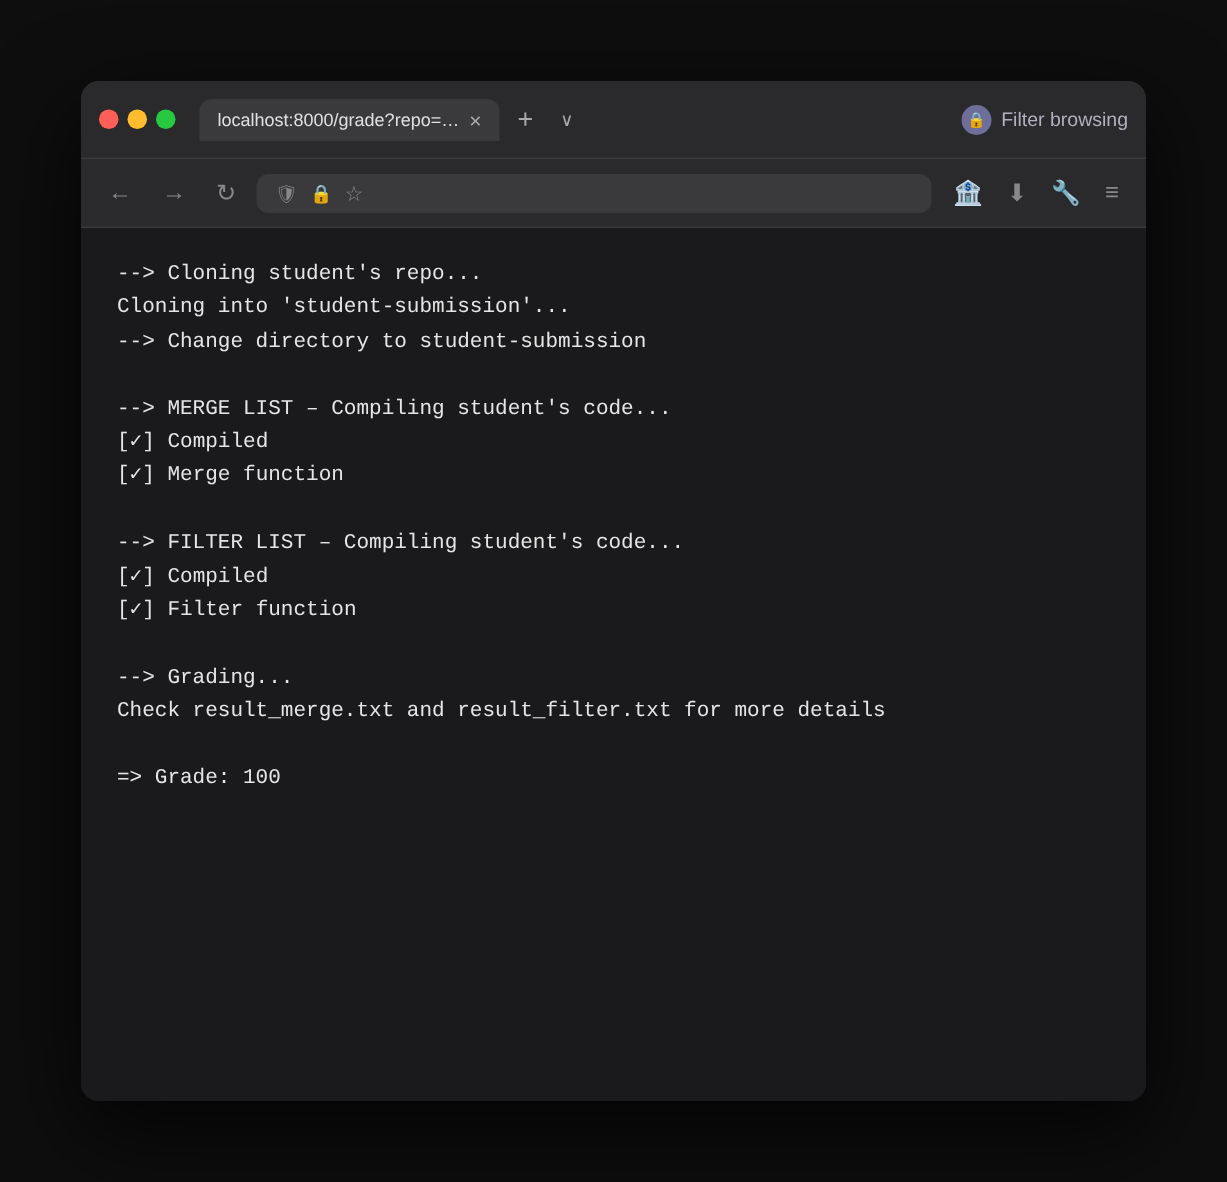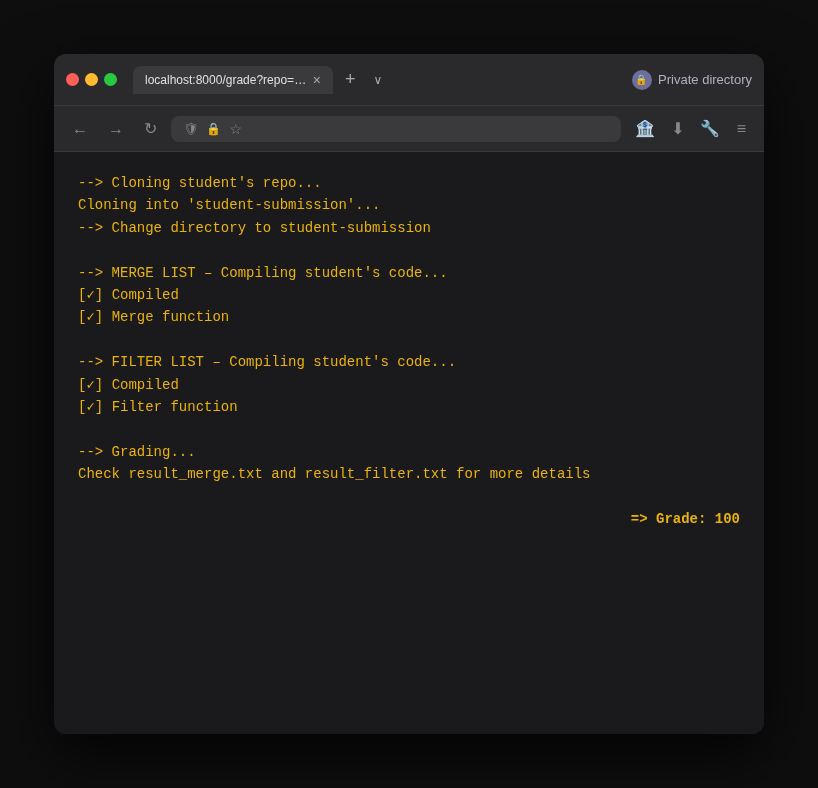--- a/index.html
+++ b/index.html
@@ -186,32 +186,31 @@
     }
 
     
     .content-area {
       flex: 1;
       background: #1a1a1c;
       padding: 20px 24px;
       overflow-y: auto;
       font-family: 'Courier New', Courier, monospace;
       font-size: 14px;
-      color: #eab308;
+      color: #e5e5e5;
       line-height: 1.6;
     }
 
     .terminal-output {
       white-space: pre-wrap;
       word-break: break-word;
     }
 
     .grade-line {
-      font-weight: bold;
-      text-align: right;
+      font-weight: normal;
     }
   </style>
 </head>
 <body>
 
 <div class="browser-window">
 
   <div class="title-bar">
     <div class="traffic-lights">
       <div class="traffic-light close"></div>
@@ -223,21 +222,21 @@
       <div class="tab">
         <span class="tab-title">localhost:8000/grade?repo=https://</span>
         <span class="tab-close">×</span>
       </div>
       <span class="new-tab-btn">+</span>
       <span class="tab-dropdown">∨</span>
     </div>
 
     <div class="private-browsing">
       <div class="private-icon">🔒</div>
-      <span>Private directory</span>
+      <span>Filter browsing</span>
     </div>
   </div>
 
   <div class="nav-bar">
     <button class="nav-btn">
       <span>←</span>
     </button>
     <button class="nav-btn">
       <span>→</span>
     </button>

